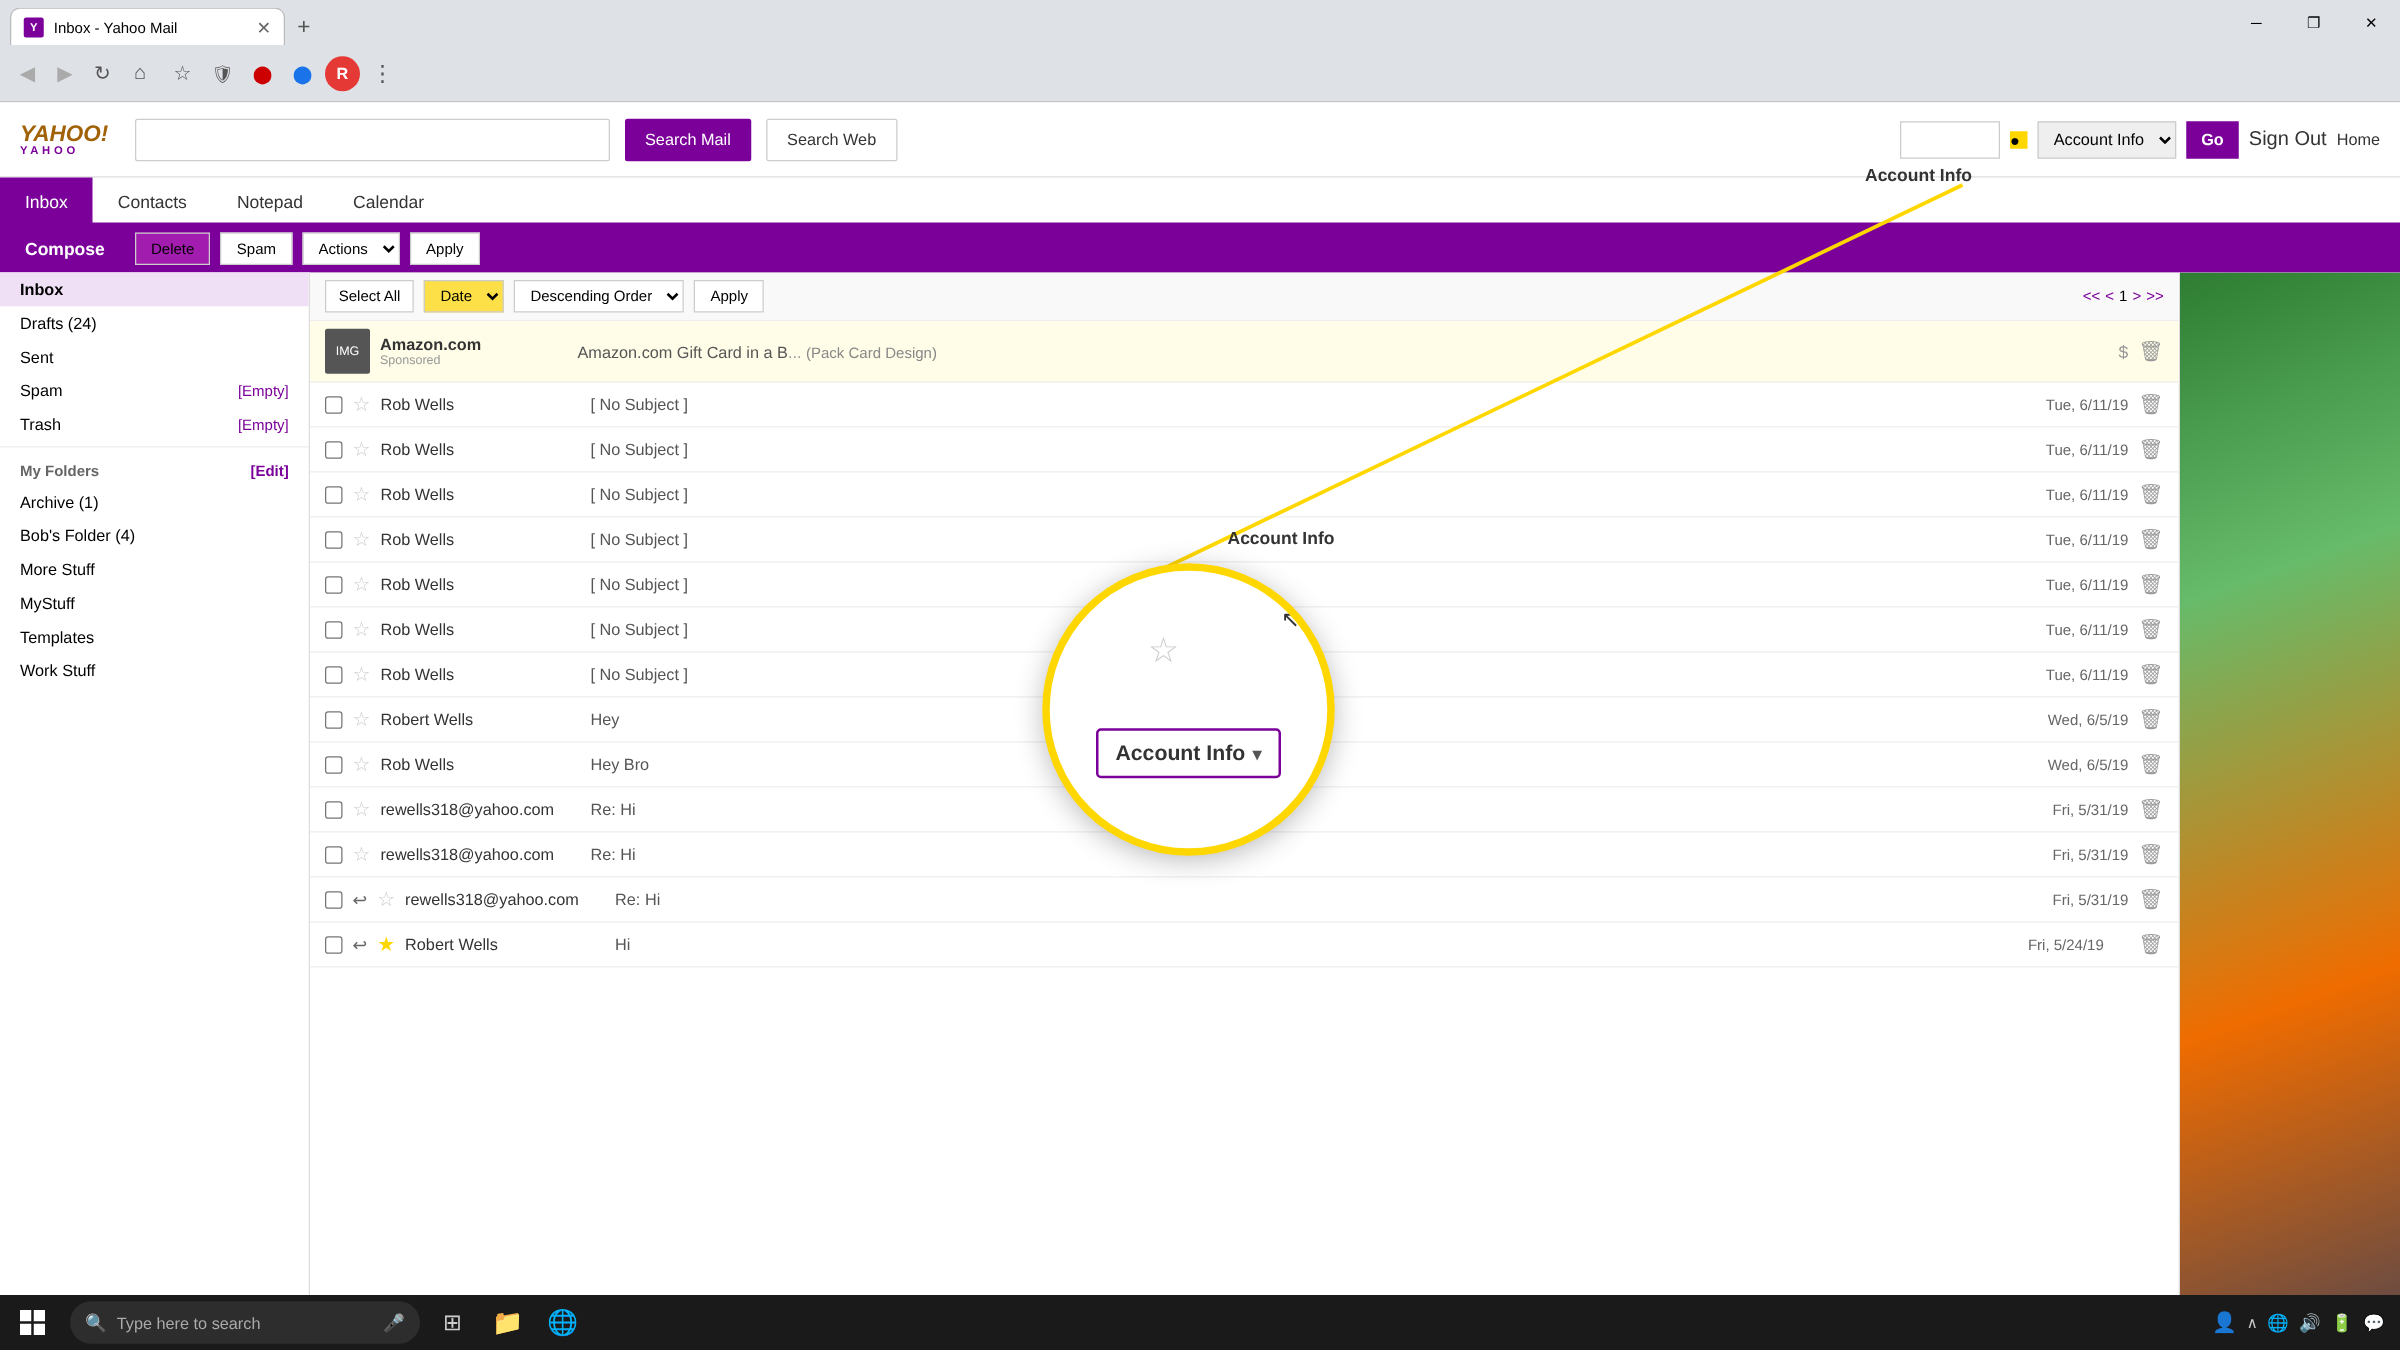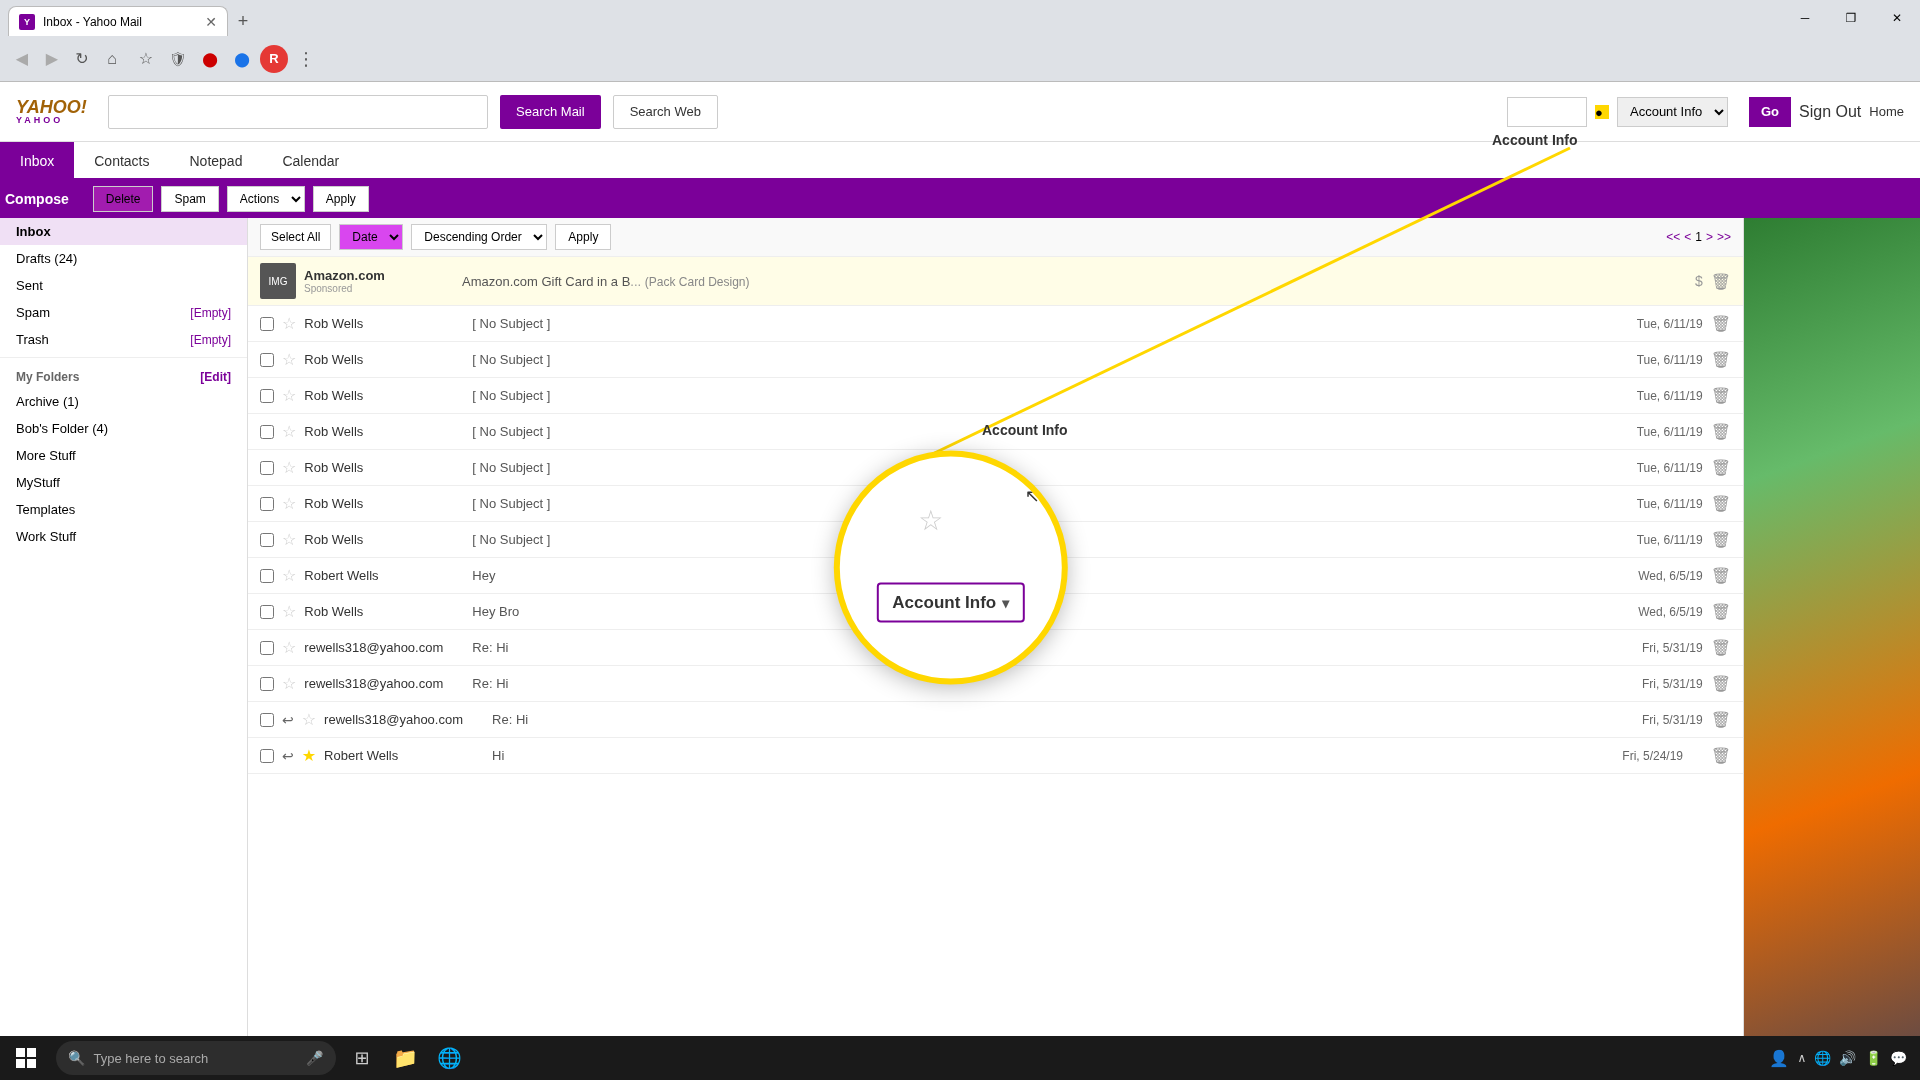--- a/index.html
+++ b/index.html
@@ -54,34 +54,34 @@
       </div>
       <input style="flex: 0 0 380px; height: 34px; border: 1px solid rgb(204, 204, 204); border-radius: 2px; padding: 0px 8px; font-size: 13px; outline: none;" type="text" placeholder="">
       <button style="background:#7b0099;color:white;border:none;height:34px;padding:0 16px;cursor:pointer;font-size:13px;border-radius:2px;">Search Mail</button>
       <button style="background:#fff;color:#333;border:1px solid #ccc;height:34px;padding:0 16px;cursor:pointer;font-size:13px;border-radius:2px;">Search Web</button>
       <div style="margin-left:auto;display:flex;align-items:center;gap:8px;">
         <div style="width:80px;height:30px;border:1px solid #ccc;"></div>
         <div style="width:14px;height:14px;background:#ffd700;border-radius:50;display:inline-block;">●</div>
         <select style="height:30px;padding:0 8px;font-size:13px;cursor:pointer;border:1px solid #ccc;">
           <option>Account Info</option>
         </select>
-        <button style="background:#7b0099;color:white;border:none;height:30px;padding:0 12px;cursor:pointer;font-size:13px;font-weight:bold;margin-left:13px;">Go</button>
+        <button style="background:#7b0099;color:white;border:none;height:30px;padding:0 12px;cursor:pointer;font-size:13px;font-weight:bold;">Go</button>
         <button style="color:#333;background:none;border:none;font-size:16px;cursor:pointer;">Sign Out</button>
         <button style="color:#333;background:none;border:none;font-size:13px;cursor:pointer;">Home</button>
       </div>
     </div>
 
     <div style="border-bottom:2px solid #7b0099;display:flex;padding:0 0;height:38px;">
       <div style="padding:0 20px;height:38px;display:flex;align-items:center;font-size:14px;cursor:pointer;background:#7b0099;color:white;">Inbox</div>
       <div style="padding:0 20px;height:38px;display:flex;align-items:center;font-size:14px;cursor:pointer;color:#333;">Contacts</div>
       <div style="padding:0 20px;height:38px;display:flex;align-items:center;font-size:14px;cursor:pointer;color:#333;">Notepad</div>
       <div style="padding:0 20px;height:38px;display:flex;align-items:center;font-size:14px;cursor:pointer;color:#333;">Calendar</div>
     </div>
 
-    <div style="background:#7b0099;height:38px;display:flex;align-items:center;padding:0 5px;gap:8px;">
+    <div style="background:#7b0099;height:38px;display:flex;align-items:center;padding:0 20px;gap:8px;">
       <button style="color:white;font-size:14px;font-weight:bold;margin-right:16px;cursor:pointer;background:none;border:none;">Compose</button>
       <button style="background:#a21caf;border:1px solid #ccc;height:26px;padding:0 12px;font-size:12px;cursor:pointer;">Delete</button>
       <button style="background:#fff;border:1px solid #ccc;height:26px;padding:0 12px;font-size:12px;cursor:pointer;">Spam</button>
       <select style="background:#fff;border:1px solid #ccc;height:26px;padding:0 8px;font-size:12px;cursor:pointer;">
         <option>Actions</option>
       </select>
       <button style="background:#fff;border:1px solid #ccc;height:26px;padding:0 12px;font-size:12px;cursor:pointer;">Apply</button>
     </div>
 
     <div style="display:flex;height:calc(1080px - 36px - 46px - 60px - 38px - 38px - 44px);">
@@ -114,21 +114,21 @@
         <div style="padding:6px 16px;cursor:pointer;font-size:13px;">More Stuff</div>
         <div style="padding:6px 16px;cursor:pointer;font-size:13px;">MyStuff</div>
         <div style="padding:6px 16px;cursor:pointer;font-size:13px;">Templates</div>
         <div style="padding:6px 16px;cursor:pointer;font-size:13px;">Work Stuff</div>
       </div>
 
       <div style="flex:1;overflow-y:auto;border-right:1px solid #ddd;">
 
         <div style="display:flex;align-items:center;padding:6px 12px;border-bottom:1px solid #eee;background:#f9f9f9;gap:8px;">
           <button style="background:#fff;border:1px solid #ccc;height:26px;padding:0 10px;font-size:12px;cursor:pointer;">Select All</button>
-          <select style="background:#d946ef;border:1px solid #ccc;height:26px;padding:0 8px;font-size:12px;cursor:pointer;">
+          <select style="background:#fde047;border:1px solid #ccc;height:26px;padding:0 8px;font-size:12px;cursor:pointer;">
             <option>Date</option>
           </select>
           <select style="background:#fff;border:1px solid #ccc;height:26px;padding:0 8px;font-size:12px;cursor:pointer;">
             <option>Descending Order</option>
           </select>
           <button style="background:#fff;border:1px solid #ccc;height:26px;padding:0 12px;font-size:12px;cursor:pointer;">Apply</button>
           <div style="margin-left:auto;display:flex;align-items:center;gap:4px;font-size:12px;">
             <button style="background:none;border:none;cursor:pointer;color:#7b0099;font-size:12px;">&lt;&lt;</button>
             <button style="background:none;border:none;cursor:pointer;color:#7b0099;font-size:12px;">&lt;</button>
             <span>1</span>

